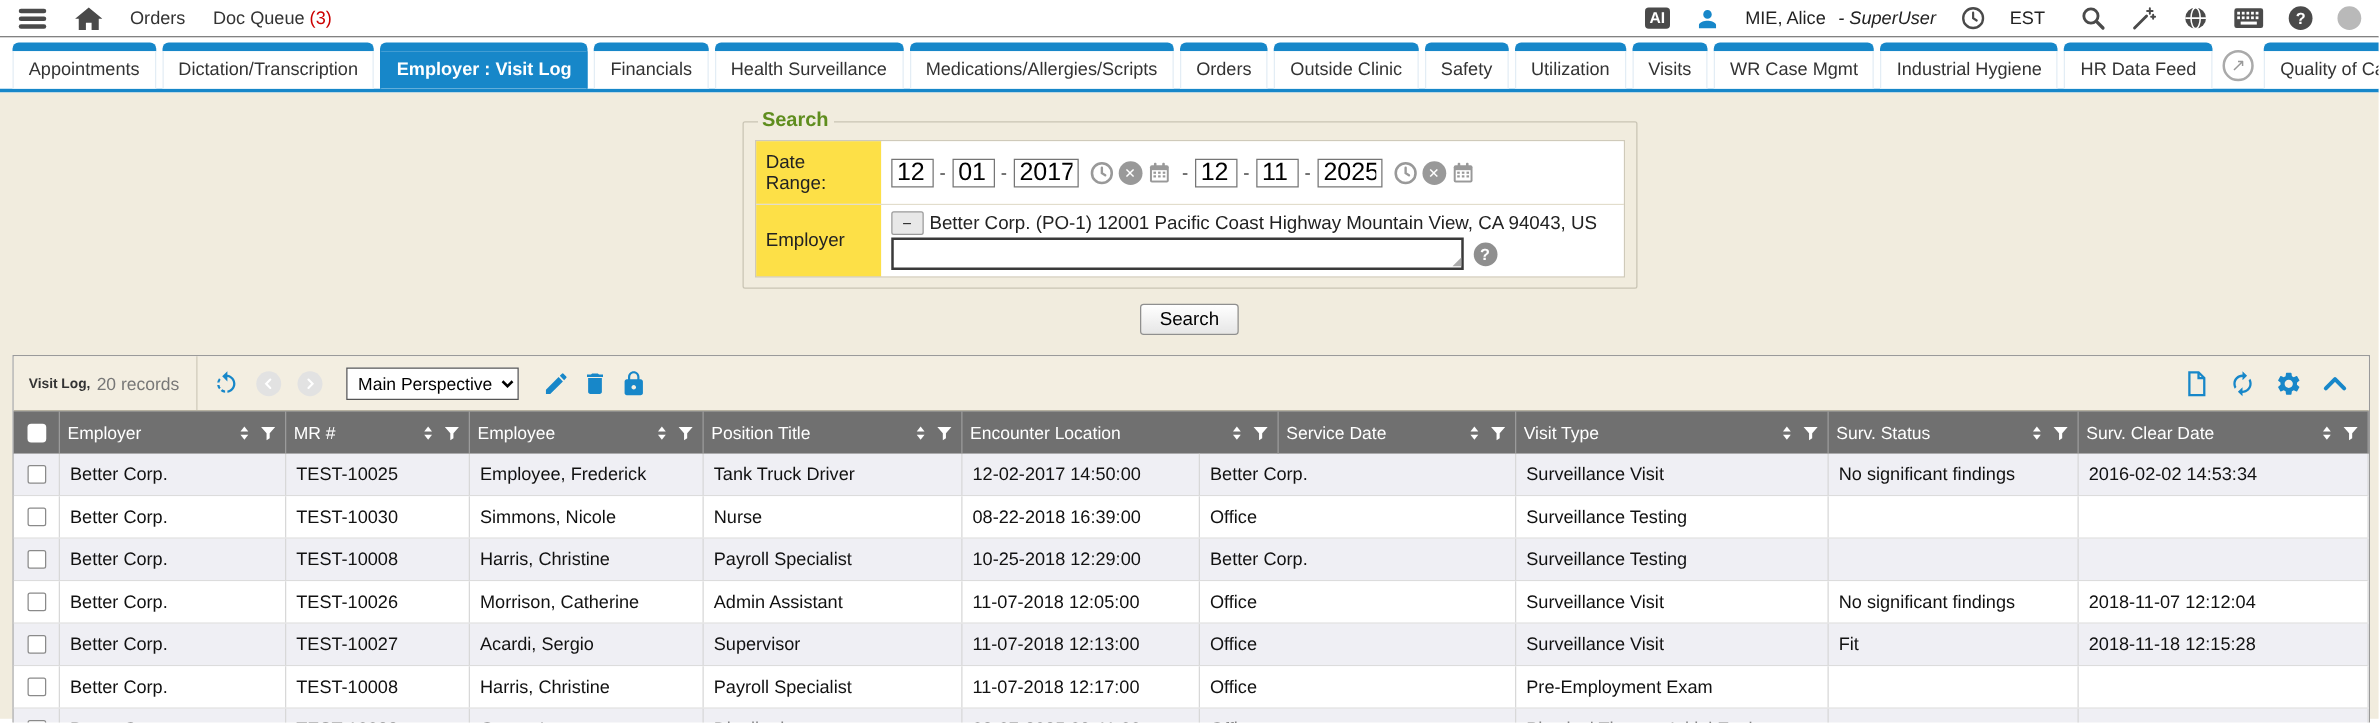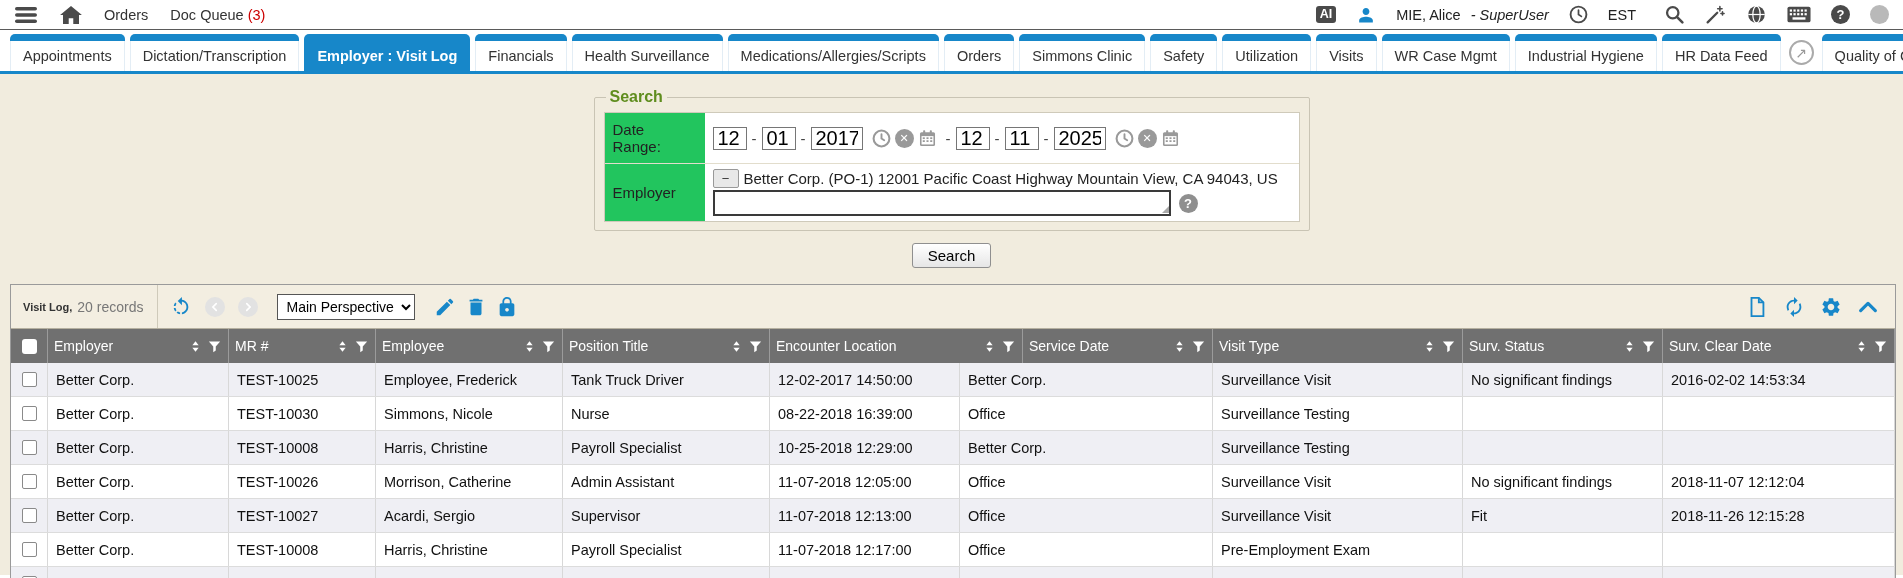--- a/index.html
+++ b/index.html
@@ -38,21 +38,21 @@
   
   .content { background:#F1ECDE; height:501px; padding-top:14px; }
 
   
   fieldset.search-fs { width:716px; margin:0 auto; border:1px solid #c9c4b4; border-radius:2px;
     padding:6px 9px 8px 9px; }
   fieldset.search-fs legend { color:#5F8D1E; font-weight:bold; font-size:16px; padding:0 4px; margin-left:2px; }
   .search-grid { border:1px solid #cfcaba; }
   .srow { display:flex; border-bottom:1px solid #e2ddcc; }
   .srow:last-child { border-bottom:none; }
-  .slabel { width:100px; background:#22c55e; padding:8px 8px; font-size:15px; color:#222; flex:0 0 auto; }
+  .slabel { width:100px; background:#fde047; padding:8px 8px; font-size:15px; color:#222; flex:0 0 auto; }
   .svalue { flex:1; background:#fff; padding:5px 8px; font-size:15px; color:#222; }
   .date-line { display:flex; align-items:center; gap:5px; }
   .date-inp { border:1px solid #767676; height:23px; font-size:20px; padding:0 4px;
     font-family:"Liberation Sans",sans-serif; }
   .date-inp.mm { width:34px; } .date-inp.yy { width:52px; }
   .sep { color:#444; }
   .dicons { display:flex; align-items:center; gap:4px; margin:0 4px; }
   .gicon { width:19px; height:19px; display:block; }
   .xcirc { width:19px; height:19px; border-radius:50%; background:#999; color:#fff;
     display:flex; align-items:center; justify-content:center; font-size:11px; font-weight:bold; }
@@ -237,21 +237,21 @@
       </div>
       <div class="tab">
         <div class="tab-cap"></div>
         <div class="tab-body">
           <span>Orders</span>
         </div>
       </div>
       <div class="tab">
         <div class="tab-cap"></div>
         <div class="tab-body">
-          <span>Simmons Clinic</span>
+          <span>Outside Clinic</span>
         </div>
       </div>
       <div class="tab">
         <div class="tab-cap"></div>
         <div class="tab-body">
           <span>Safety</span>
         </div>
       </div>
       <div class="tab">
         <div class="tab-cap"></div>
@@ -611,21 +611,21 @@
             <span class="row-checkbox"></span>
           </div>
           <div class="cell c1">Better Corp.</div>
           <div class="cell c2">TEST-10027</div>
           <div class="cell c3">Acardi, Sergio</div>
           <div class="cell c4">Supervisor</div>
           <div class="cell c5">11-07-2018 12:13:00</div>
           <div class="cell c6">Office</div>
           <div class="cell c7">Surveillance Visit</div>
           <div class="cell c8">Fit</div>
-          <div class="cell c9">2018-11-26 12:15:28</div>
+          <div class="cell c9">2018-11-18 12:15:28</div>
         </div>
         <div class="row">
           <div class="cell chk c0">
             <span class="row-checkbox"></span>
           </div>
           <div class="cell c1">Better Corp.</div>
           <div class="cell c2">TEST-10008</div>
           <div class="cell c3">Harris, Christine</div>
           <div class="cell c4">Payroll Specialist</div>
           <div class="cell c5">11-07-2018 12:17:00</div>

